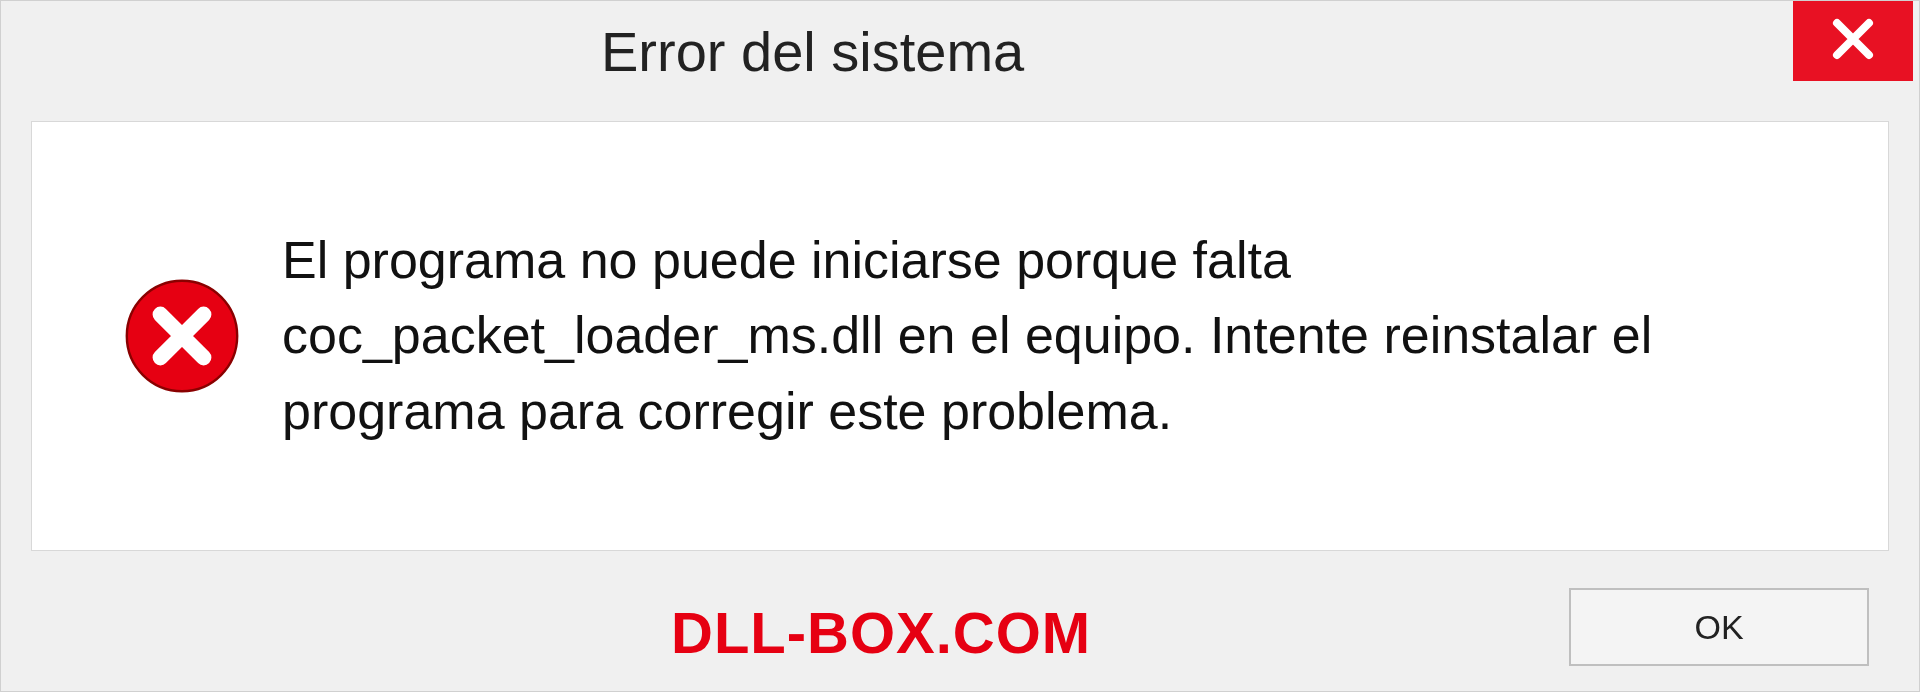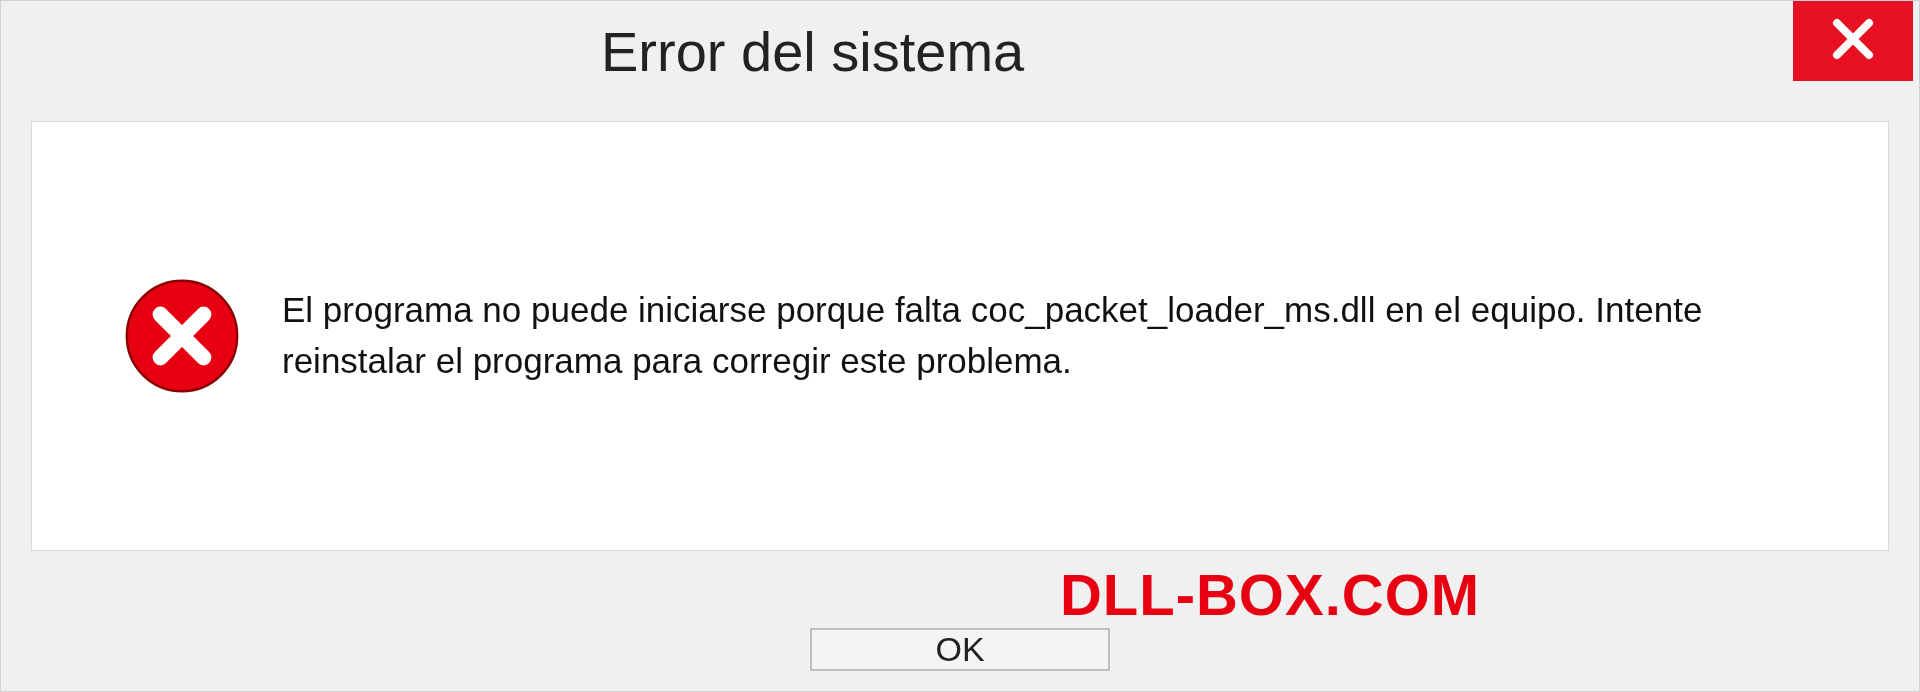--- a/index.html
+++ b/index.html
@@ -66,32 +66,31 @@
       width: 120px;
       height: 120px;
       flex-shrink: 0;
       margin-right: 40px;
     }
     .error-icon svg {
       width: 100%;
       height: 100%;
     }
     .message-text {
-      font-size: 35px;
+      font-size: 52px;
       line-height: 1.45;
       color: #111;
       flex: 1;
     }
     .footer {
       height: 130px;
       display: flex;
-      align-items: center;
+      align-items: flex-end;
       justify-content: space-between;
       padding: 0 50px 25px 50px;
-      flex-direction: column;
     }
     .watermark {
       font-size: 58px;
       font-weight: 900;
       color: #e60012;
       letter-spacing: 1px;
       font-family: Arial, Helvetica, sans-serif;
       margin-left: 620px;
     }
     .ok-btn {

